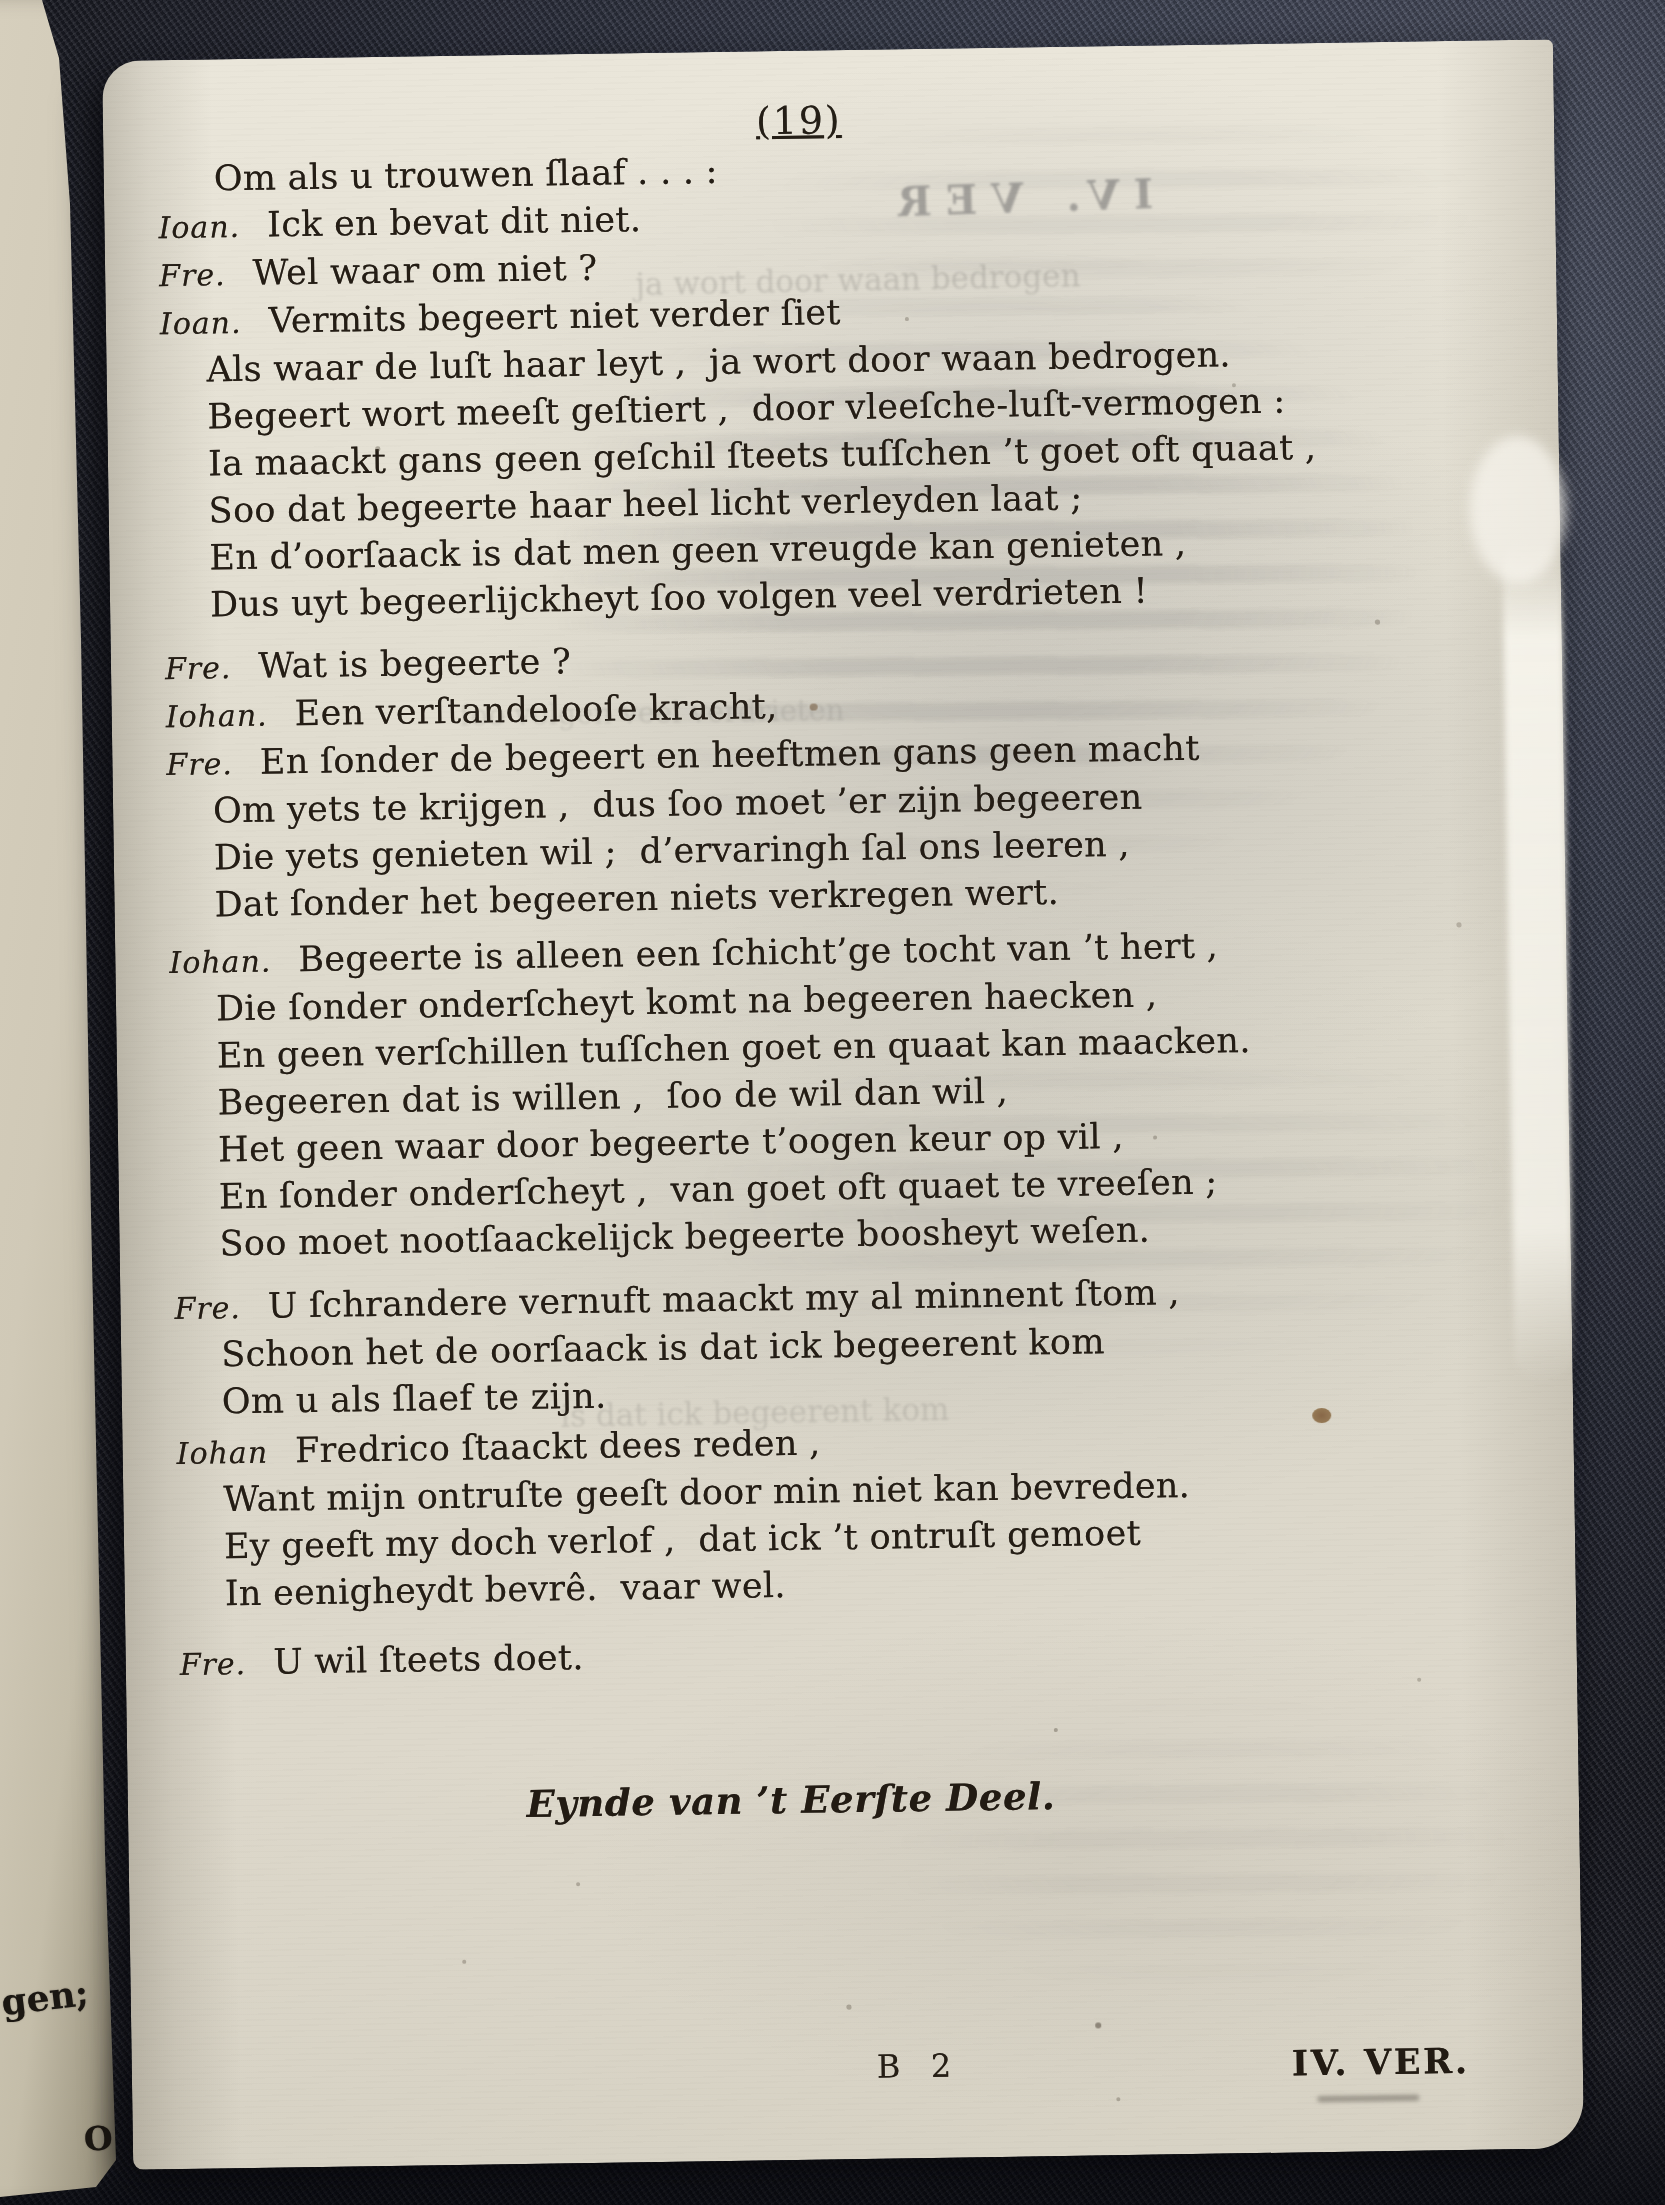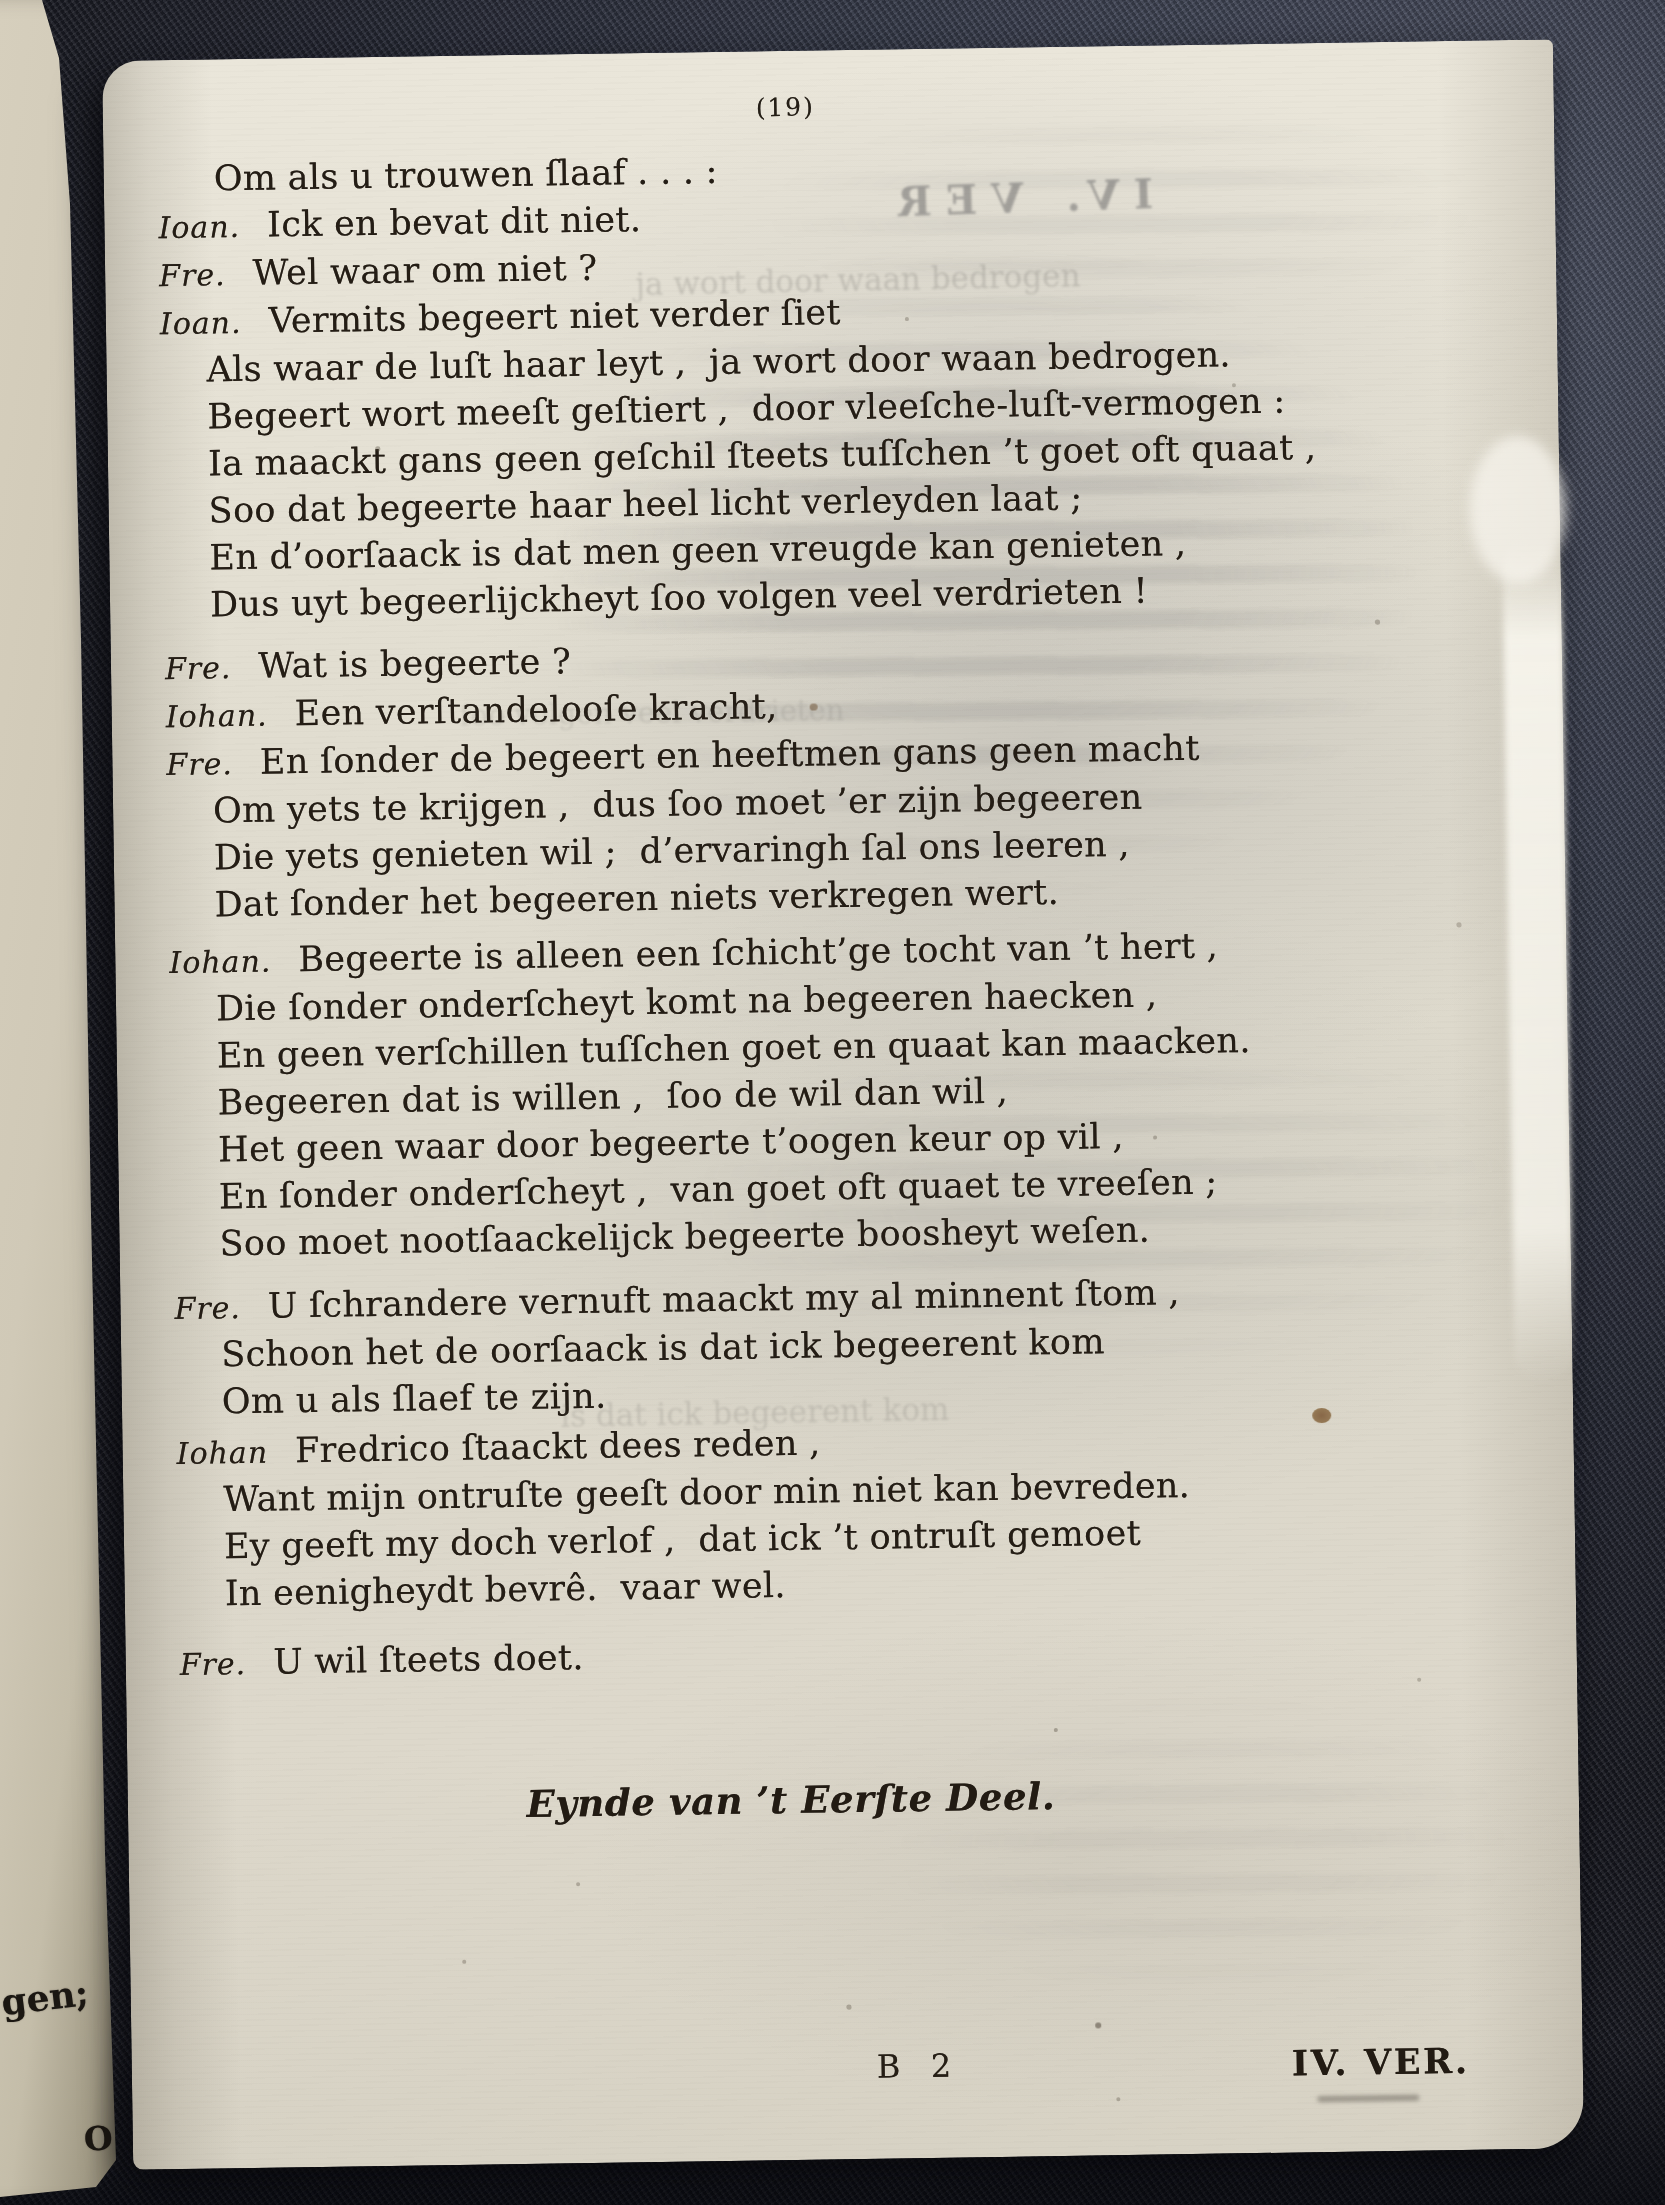--- a/index.html
+++ b/index.html
@@ -64,22 +64,22 @@
   .specks{position:absolute;left:0;top:0;width:3.8px;height:3.8px;border-radius:50%;background:transparent;
     box-shadow:268px 390px 0 0.6px rgba(70,60,45,.35),799px 268px 0 0 rgba(70,60,45,.3),
       1265px 578px 0 0.6px rgba(70,60,45,.3),192px 959px 0 0 rgba(70,60,45,.33),
       1035px 1090px 0 0 rgba(70,60,45,.3),562px 1540px 0 0.6px rgba(70,60,45,.3),
       927px 1681px 0 0 rgba(70,60,45,.35),332px 1904px 0 0 rgba(70,60,45,.3),
       716px 1955px 0 0.6px rgba(70,60,45,.3),1291px 1636px 0 0 rgba(70,60,45,.28),
       153px 1431px 0 0 rgba(70,60,45,.3),1125px 339px 0 0 rgba(70,60,45,.28),
       1342px 882px 0 0.6px rgba(70,60,45,.25),447px 1828px 0 0 rgba(70,60,45,.3),
       984px 2051px 0 0 rgba(70,60,45,.3);}
   
-  .pagenum{position:absolute;left:653px;top:42px;font-size:25px;letter-spacing:1.9px;color:#241e16;
-    text-shadow:0 0 0.6px rgba(30,25,18,.6);}
+  .pagenum{position:absolute;left:653px;top:48px;font-size:38px;letter-spacing:1.9px;color:#241e16;
+    text-shadow:0 0 0.6px rgba(30,25,18,.6);text-decoration:underline;}
   .textblock{position:absolute;left:54px;top:96px;width:1300px;color:#241d15;}
   .textblock p{margin:0;line-height:47px;font-size:35px;letter-spacing:0.3px;white-space:pre-wrap;
     text-shadow:0 0 0.6px rgba(32,26,18,.65);}
   .line.opening{padding-left:56px;}
   .line.verse{padding-left:46px;}
   .line.speech{padding-left:0;}
   .gap-xs{margin-top:3.8px !important;}
   .gap-sm{margin-top:9px !important;}
   .gap-md{margin-top:15.3px !important;}
   .gap-lg{margin-top:22px !important;}

